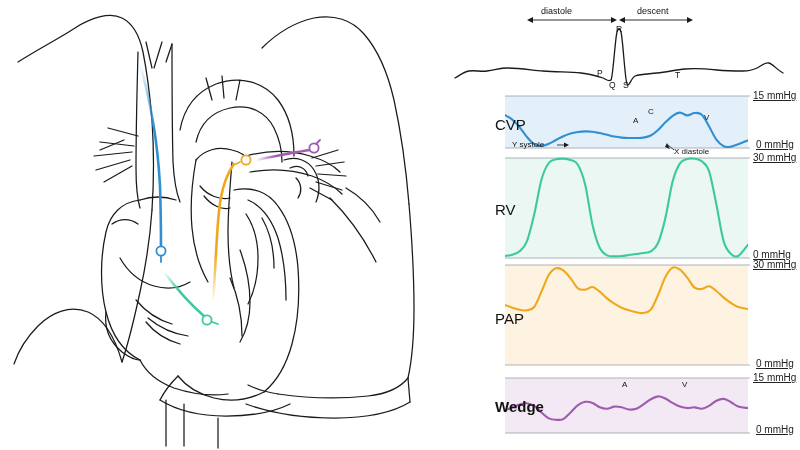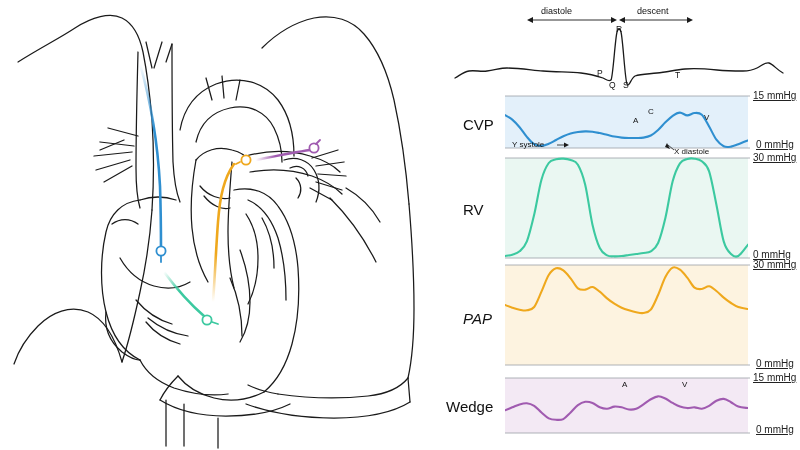--- a/index.html
+++ b/index.html
@@ -35,20 +35,21 @@
   }
   svg { display: block; }
 
   .wf-label {
     position: absolute;
     font-size: 15px;
     font-family: "Liberation Sans", sans-serif;
     color: #111;
     text-align: left;
     white-space: nowrap;
+    margin-left: 32px;
   }
   .scale-label {
     position: absolute;
     font-size: 10px;
     font-family: "Liberation Sans", sans-serif;
     color: #222;
     white-space: nowrap;
     text-align: left;
     text-decoration: underline;
   }
@@ -303,22 +304,22 @@
             <rect x="60" y="378" width="243" height="55" fill="#f3e9f4"></rect>
             <line x1="60" x2="305" y1="378" y2="378" stroke="#9aa0a6" stroke-width="0.8"></line>
             <line x1="60" x2="305" y1="433" y2="433" stroke="#9aa0a6" stroke-width="0.8"></line>
             <path d="M60.00 410.27 C61.22 409.78,64.86 408.31,67.29 407.33 C69.72 406.36,72.15 405.07,74.58 404.40 C77.01 403.73,79.44 403.06,81.87 403.30 C84.30 403.54,86.73 404.34,89.16 405.87 C91.59 407.39,94.02 410.39,96.45 412.47 C98.88 414.54,101.31 417.11,103.74 418.33 C106.17 419.56,108.60 419.68,111.03 419.80 C113.46 419.92,115.89 420.29,118.32 419.07 C120.75 417.84,123.18 414.79,125.61 412.47 C128.04 410.14,130.47 406.91,132.90 405.13 C135.33 403.36,137.76 402.20,140.19 401.83 C142.62 401.47,145.05 402.02,147.48 402.93 C149.91 403.85,152.34 406.36,154.77 407.33 C157.20 408.31,159.63 408.92,162.06 408.80 C164.49 408.68,166.92 406.84,169.35 406.60 C171.78 406.36,174.21 406.84,176.64 407.33 C179.07 407.82,181.50 409.29,183.93 409.53 C186.36 409.78,188.79 409.66,191.22 408.80 C193.65 407.94,196.08 405.99,198.51 404.40 C200.94 402.81,203.37 400.61,205.80 399.27 C208.23 397.92,210.66 396.46,213.09 396.33 C215.52 396.21,217.95 397.43,220.38 398.53 C222.81 399.63,225.24 401.59,227.67 402.93 C230.10 404.28,232.53 405.74,234.96 406.60 C237.39 407.46,239.82 407.94,242.25 408.07 C244.68 408.19,247.11 407.21,249.54 407.33 C251.97 407.46,254.40 409.04,256.83 408.80 C259.26 408.56,261.69 407.21,264.12 405.87 C266.55 404.52,268.98 401.89,271.41 400.73 C273.84 399.57,276.27 398.66,278.70 398.90 C281.13 399.14,283.56 400.92,285.99 402.20 C288.42 403.48,290.44 405.62,293.28 406.60 C296.11 407.58,301.38 407.82,303.00 408.07" fill="none" stroke="#a05bb0" stroke-width="2.1" stroke-linecap="round" stroke-linejoin="round" clip-path="url(#clip-wedge)"></path>
           </g>
         </svg>
       </div>
 
     <span class="wf-label" style="left:18px;top:116px;">CVP</span>
     <span class="wf-label" style="left:18px;top:201px;text-align:center;">RV</span>
-    <span class="wf-label" style="left:18px;top:310px;font-style:italic;">PAP</span>
-    <span class="wf-label" style="left:1px;top:398px;">Wedge</span>
+    <span class="wf-label" style="left:18px;top:310px;">PAP</span>
+    <span class="wf-label" style="left:18px;top:398px;font-weight:bold;">Wedge</span>
 
     <span class="scale-label" style="left:308px;top:90px;">15 mmHg</span>
     <span class="scale-label" style="left:311px;top:139px;">0 mmHg</span>
 
     <span class="scale-label" style="left:308px;top:152px;">30 mmHg</span>
     <span class="scale-label" style="left:308px;top:249px;">0  mmHg</span>
 
     <span class="scale-label" style="left:308px;top:259px;">30 mmHg</span>
     <span class="scale-label" style="left:311px;top:358px;">0 mmHg</span>
 

